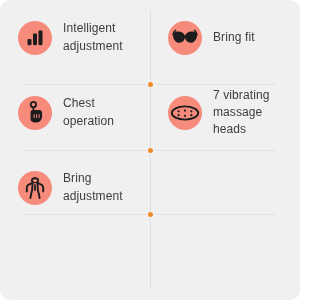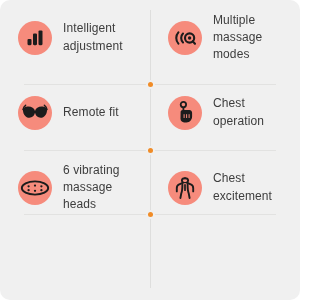--- a/index.html
+++ b/index.html
@@ -115,46 +115,32 @@
             <rect x="8" y="5.6" width="4" height="11.6" rx="1.1" fill="#1c1c1c"></rect>
             <rect x="13.5" y="2.4" width="4" height="14.8" rx="1.1" fill="#1c1c1c"></rect>
           </svg>
         </span>
       </div>
       <div class="label">Intelligent adjustment</div>
     </div>
 
 
 
-    <div class="cell">
-      <div class="badge">
-        <span>
-          <svg width="23" height="20" viewBox="0 0 23 20">
-            <path d="M4.4 4.4a8.4 8.4 0 0 0 0 11.2" fill="none" stroke="#1c1c1c" stroke-width="2.1" stroke-linecap="round"></path>
-            <path d="M9 5.6a6.2 6.2 0 0 0 0 8.8" fill="none" stroke="#1c1c1c" stroke-width="2.1" stroke-linecap="round"></path>
-            <circle cx="15.6" cy="10" r="4.6" fill="none" stroke="#1c1c1c" stroke-width="2.1"></circle>
-            <circle cx="15.6" cy="10" r="1.7" fill="#1c1c1c"></circle>
-            <path d="M18.6 13.2 21 15.8" fill="none" stroke="#1c1c1c" stroke-width="2.1" stroke-linecap="round"></path>
-          </svg>
-        </span>
-      </div>
-      <div class="label">Multiple massage modes</div>
-    </div>
 
     <div class="cell">
       <div class="badge">
         <span>
           <svg width="26" height="20" viewBox="0 0 26 20">
             <path d="M1 7.2C1 5 3.4 3.6 6.3 3.6c3.4 0 6 1.9 6.7 4.3c.7-2.4 3.3-4.3 6.7-4.3C22.6 3.6 25 5 25 7.2c0 4.2-2.9 7.6-6.3 7.6c-3 0-5.3-2.2-5.7-5.2c-.4 3-2.7 5.2-5.7 5.2C3.9 14.8 1 11.4 1 7.2z" fill="#1c1c1c"></path>
             <path d="M1 6.6C1.4 4.6 2.6 3 3.6 2.3" fill="none" stroke="#1c1c1c" stroke-width="1.5" stroke-linecap="round"></path>
             <path d="M25 6.6C24.6 4.6 23.4 3 22.4 2.3" fill="none" stroke="#1c1c1c" stroke-width="1.5" stroke-linecap="round"></path>
           </svg>
         </span>
       </div>
-      <div class="label">Remote fit</div>
+      <div class="label">Bring fit</div>
     </div>
 
     <div class="cell">
       <div class="badge">
         <span>
           <svg width="19" height="23" viewBox="0 0 19 23">
             <circle cx="7.4" cy="3.6" r="2.7" fill="none" stroke="#1c1c1c" stroke-width="1.8"></circle>
             <path d="M7.4 6.4v7.2" fill="none" stroke="#1c1c1c" stroke-width="1.8" stroke-linecap="round"></path>
             <path d="M4.6 11.4v-0.3c0-1.2 1-2.1 2.2-2.1h6.6c1.5 0 2.7 1.2 2.7 2.7v3.8c0 3.4-2.4 5.9-5.6 5.9H8.1c-2 0-3.6-1.6-3.6-3.6z" fill="#1c1c1c"></path>
             <g stroke="#f68b7c" stroke-width="1" stroke-linecap="round">
@@ -177,36 +163,36 @@
               <circle cx="8.6" cy="7.3" r="1.15"></circle>
               <circle cx="15" cy="6.6" r="1.15"></circle>
               <circle cx="21.4" cy="7.3" r="1.15"></circle>
               <circle cx="8.6" cy="11.2" r="1.15"></circle>
               <circle cx="15" cy="11.8" r="1.15"></circle>
               <circle cx="21.4" cy="11.2" r="1.15"></circle>
             </g>
           </svg>
         </span>
       </div>
-      <div class="label">6 vibrating massage heads</div>
+      <div class="label">7 vibrating massage heads</div>
     </div>
 
     <div class="cell">
       <div class="badge">
         <span>
           <svg width="22" height="24" viewBox="0 0 22 24">
             <path d="M11 2.2c1.9 0 3.1 1.1 3.1 2.4c0 1-.6 1.8-1.5 2.1l4.2 1.7c1.5.6 2.4 2 2.4 3.6v3.4" fill="none" stroke="#1c1c1c" stroke-width="1.9" stroke-linecap="round"></path>
             <path d="M11 2.2c-1.9 0-3.1 1.1-3.1 2.4c0 1 .6 1.8 1.5 2.1L5.2 8.4C3.7 9 2.8 10.4 2.8 12v3.4" fill="none" stroke="#1c1c1c" stroke-width="1.9" stroke-linecap="round"></path>
             <path d="M8.4 8.6c0 2.6 0 6.3-1.1 8.8l-.9 4.6" fill="none" stroke="#1c1c1c" stroke-width="1.9" stroke-linecap="round"></path>
             <path d="M13.6 8.6c0 2.6 0 6.3 1.1 8.8l.9 4.6" fill="none" stroke="#1c1c1c" stroke-width="1.9" stroke-linecap="round"></path>
             <path d="M11 8.8v5.4" fill="none" stroke="#1c1c1c" stroke-width="1.7" stroke-linecap="round"></path>
           </svg>
         </span>
       </div>
-      <div class="label">Chest excitement</div>
+      <div class="label">Bring adjustment</div>
     </div>
 
   </div>
 
   <div class="vdiv"></div>
   <div class="hdiv r1"></div>
   <div class="hdiv r2"></div>
   <div class="hdiv r3"></div>
 
   <div class="dot d1"></div>

